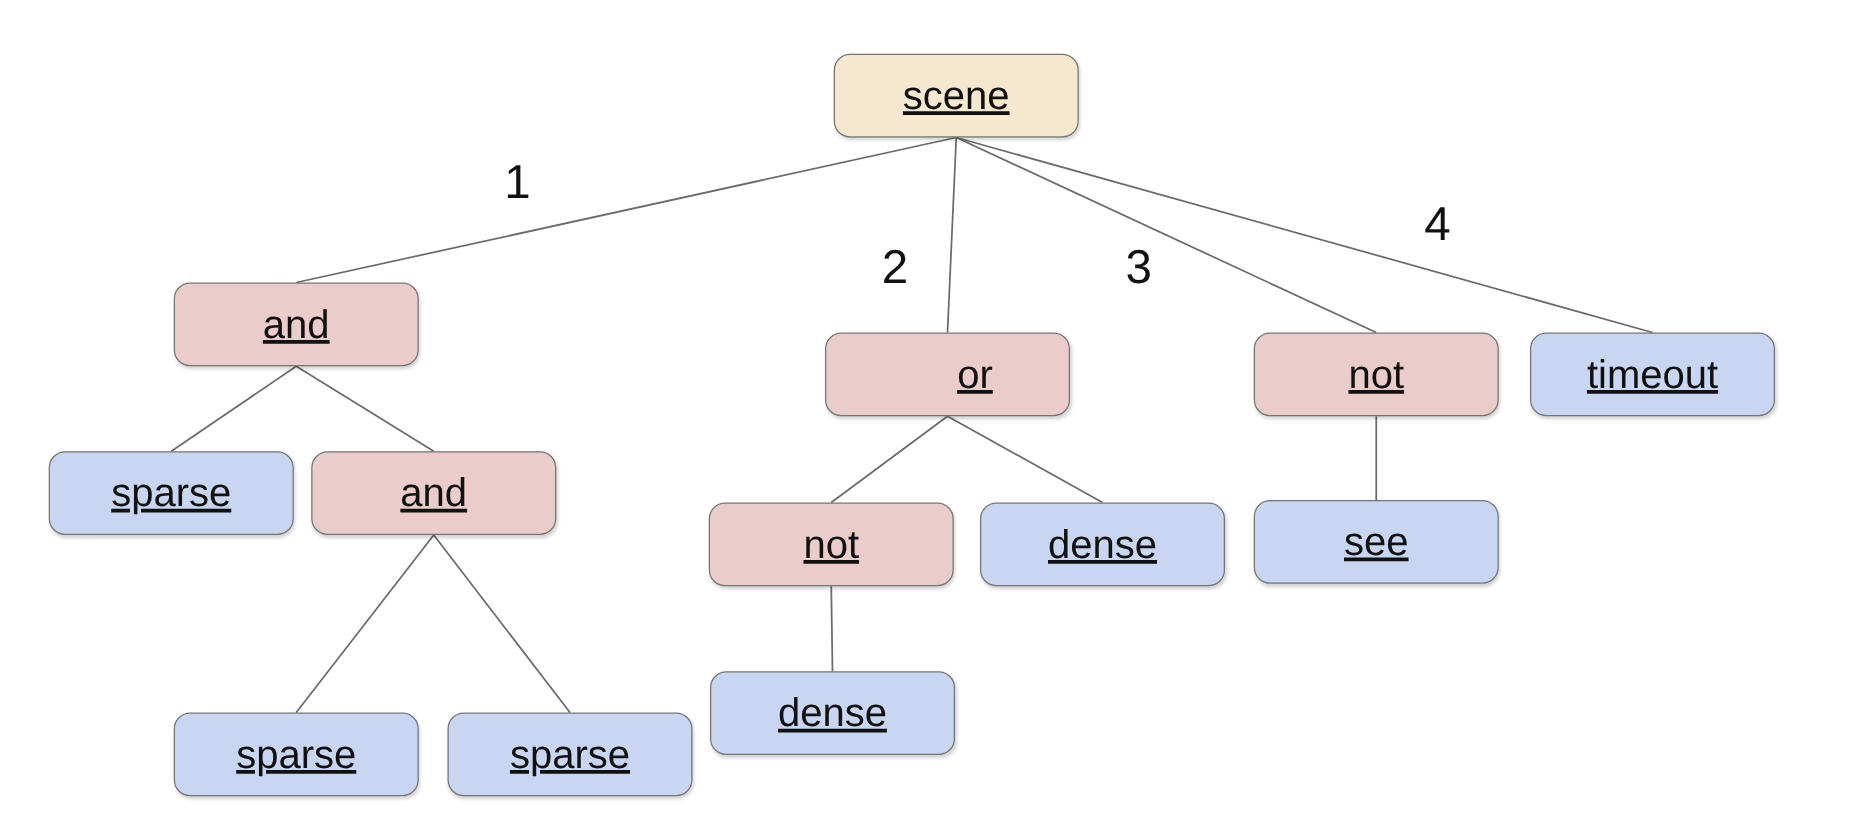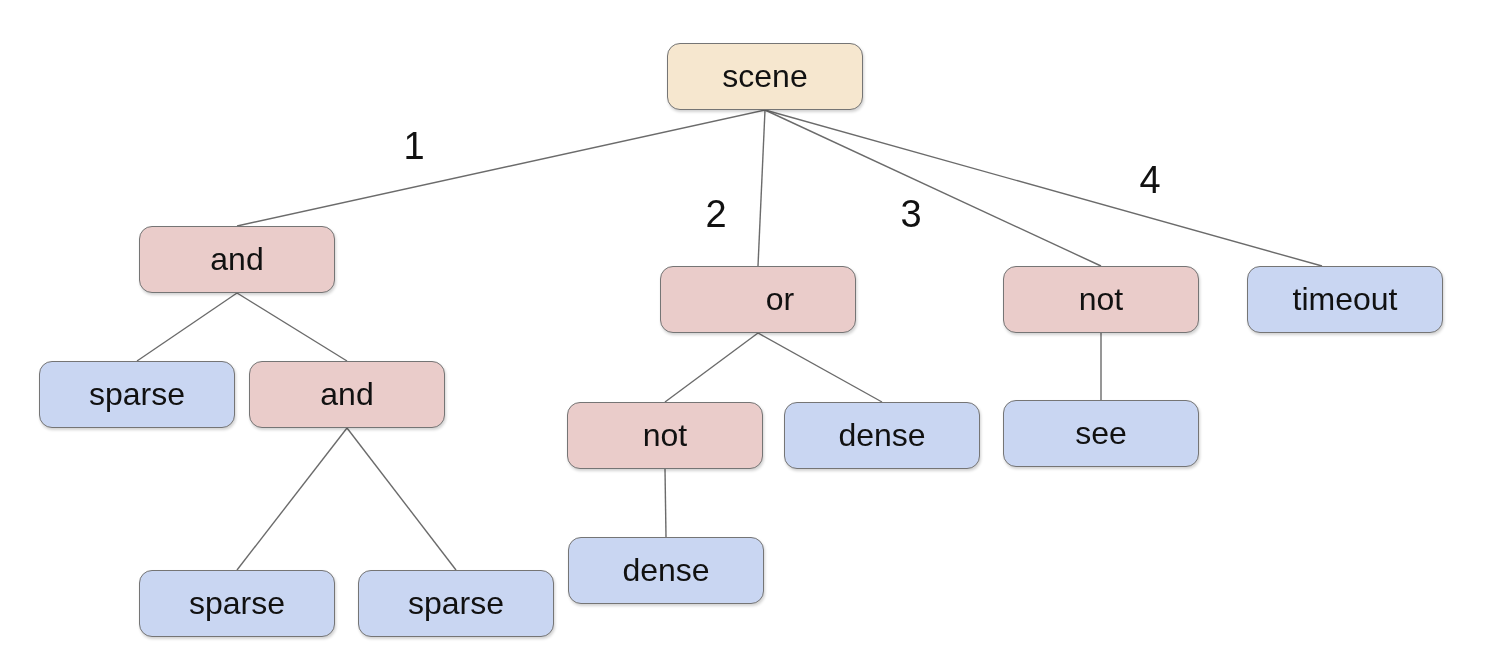--- a/index.html
+++ b/index.html
@@ -32,20 +32,21 @@
     height: var(--node-h, 67px);
     box-sizing: border-box;
     border: 1.5px solid var(--border-color, #757575);
     border-radius: 13px;
     display: flex;
     align-items: center;
     justify-content: center;
     font-size: 32px;
     color: var(--text-color, #111111);
     box-shadow: 1px 2px 3px rgba(0,0,0,0.18);
+    text-decoration: underline;
   }
   .node.kind-root     { background: var(--root-fill, #f6e7cf); }
   .node.kind-operator { background: var(--operator-fill, #eaccca); }
   .node.kind-leaf     { background: var(--leaf-fill, #c9d6f2); }
   .edge-label {
     position: absolute;
     transform: translate(-50%, -50%);
     font-size: 38px;
     color: var(--text-color, #111111);
     line-height: 1;
@@ -81,21 +82,21 @@
       </div>
       <div class="node kind-operator" style="left: 139px; top: 226px;">
         <span>and</span>
       </div>
       <div class="node kind-operator" style="left: 660px; top: 266px; padding-left: 44px;">
         <span>or</span>
       </div>
       <div class="node kind-operator" style="left: 1003px; top: 266px;">
         <span>not</span>
       </div>
-      <div class="node kind-leaf" style="left: 1224px; top: 266px; margin-left: 23px;">
+      <div class="node kind-leaf" style="left: 1224px; top: 266px;">
         <span>timeout</span>
       </div>
       <div class="node kind-leaf" style="left: 39px; top: 361px;">
         <span>sparse</span>
       </div>
       <div class="node kind-operator" style="left: 249px; top: 361px;">
         <span>and</span>
       </div>
       <div class="node kind-operator" style="left: 567px; top: 402px;">
         <span>not</span>

